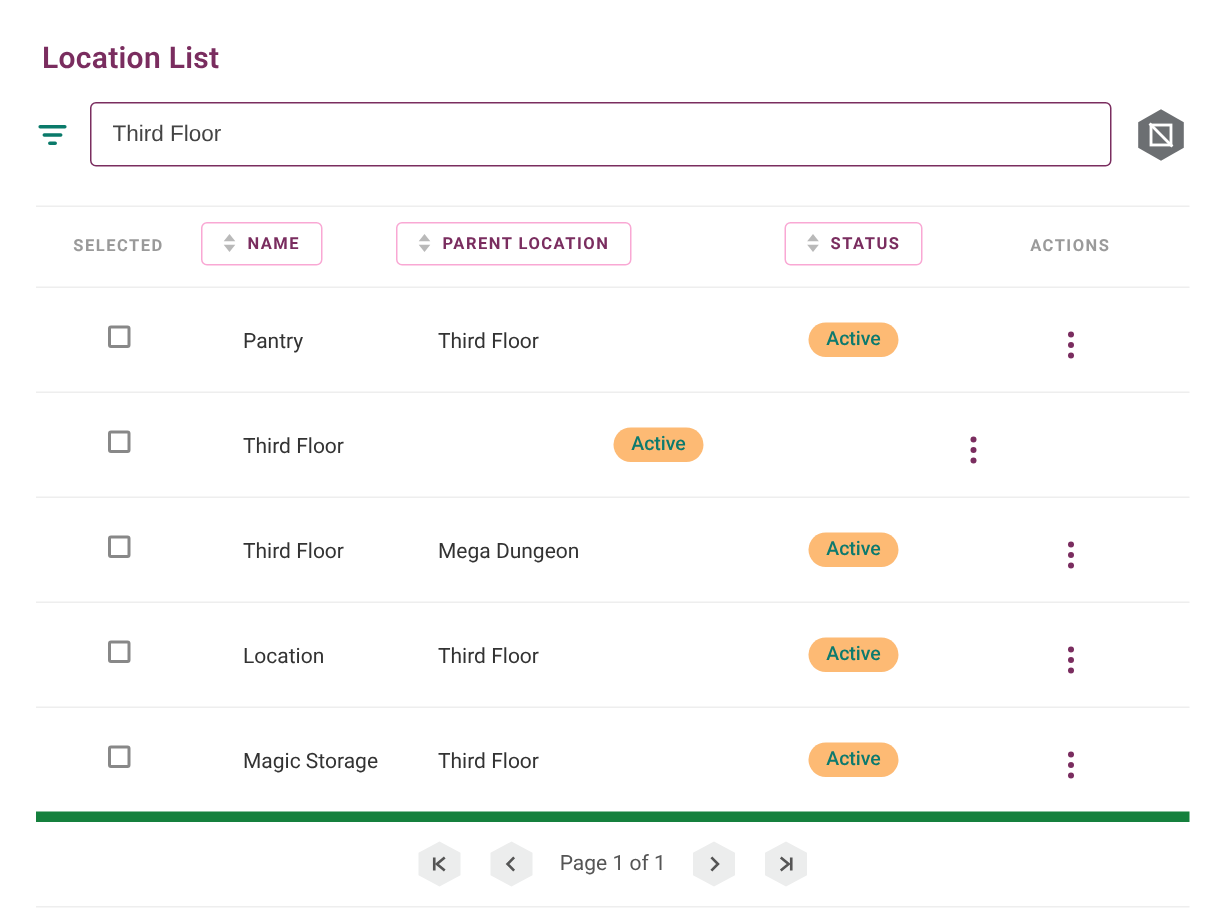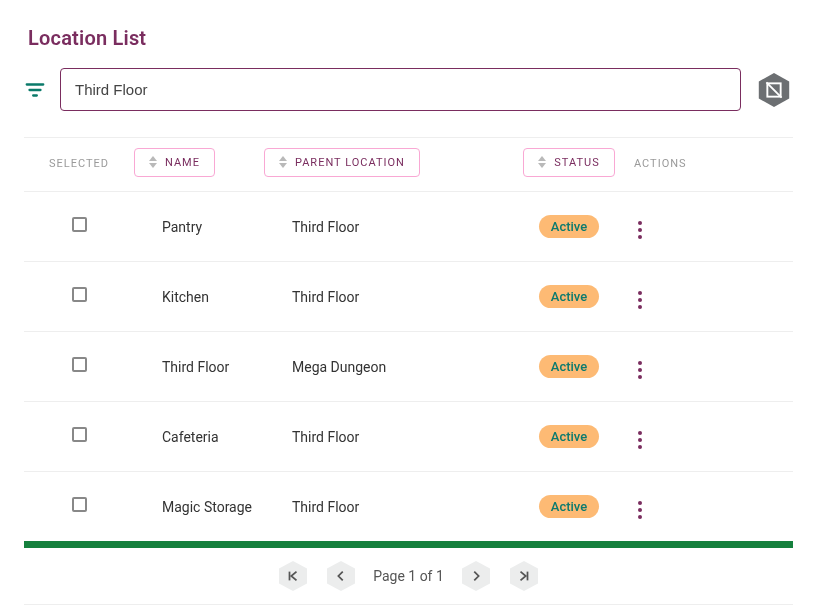--- a/index.html
+++ b/index.html
@@ -15,23 +15,23 @@
     }
     .export-hex { position: relative; width: 38px; height: 38px; display:flex; align-items:center; justify-content:center; cursor:pointer; }
     .export-hex svg { width: 38px; height: 38px; }
 
     .table-wrap { border-top: 1px solid #eee; }
     .header-row { display: flex; align-items: center; padding: 8px 0 14px 0; }
     .col-selected { width: 110px; text-align:center; }
     .col-name { width: 130px; }
     .col-parent { width: 240px; }
     .col-status { width: 130px; text-align:center; }
-    .col-actions { flex: 1; text-align:left; }
-
-    .head-label { color: #9a9a9a; font-size: 11px; letter-spacing: 1.0px; text-transform: uppercase; font-weight: 400; }
+    .col-actions { flex: 1; text-align:center; }
+
+    .head-label { color: #9a9a9a; font-size: 11px; letter-spacing: 1.0px; text-transform: uppercase; font-weight: 700; }
     .sort-btn { display:inline-flex; align-items:flex-start; gap:8px; border:1px solid #f9a8d4; border-radius:4px; padding:7px 14px; background:#fff; cursor:pointer; }
     .sort-btn .head-label { color:#7a2d5f; }
     .sort-caret { display:flex; flex-direction:column; line-height:0; }
     .sort-caret svg { width:8px; height:5px; }
     .sort-caret svg:first-child { margin-bottom:2px; }
     .sort-caret polygon { fill:#b9b9b9; }
 
     .data-row { display:flex; align-items:center; border-top:1px solid #eee; padding: 18px 0; }
     .checkbox { width:15px; height:15px; border:2px solid #888; border-radius:2px; display:inline-block; cursor:pointer; background:#fff;}
     .cell-text { font-size: 14px; color:#333;margin-left:28px; }
@@ -126,21 +126,20 @@
           <div class="col-parent"><span class="cell-text">Third Floor</span></div>
           <div class="col-status"><span class="badge">Active</span></div>
           <div class="col-actions"><span class="kebab">
               <span></span>
               <span></span>
               <span></span>
             </span></div>
         </div>
         <div class="data-row">
           <div class="col-selected"><span class="checkbox"></span></div>
-          <div class="col-name"><span class="cell-text">Kitchen</span></div>
           <div class="col-parent"><span class="cell-text">Third Floor</span></div>
           <div class="col-status"><span class="badge">Active</span></div>
           <div class="col-actions"><span class="kebab">
               <span></span>
               <span></span>
               <span></span>
             </span></div>
         </div>
         <div class="data-row">
           <div class="col-selected"><span class="checkbox"></span></div>
@@ -148,21 +147,21 @@
           <div class="col-parent"><span class="cell-text">Mega Dungeon</span></div>
           <div class="col-status"><span class="badge">Active</span></div>
           <div class="col-actions"><span class="kebab">
               <span></span>
               <span></span>
               <span></span>
             </span></div>
         </div>
         <div class="data-row">
           <div class="col-selected"><span class="checkbox"></span></div>
-          <div class="col-name"><span class="cell-text">Cafeteria</span></div>
+          <div class="col-name"><span class="cell-text">Location</span></div>
           <div class="col-parent"><span class="cell-text">Third Floor</span></div>
           <div class="col-status"><span class="badge">Active</span></div>
           <div class="col-actions"><span class="kebab">
               <span></span>
               <span></span>
               <span></span>
             </span></div>
         </div>
         <div class="data-row">
           <div class="col-selected"><span class="checkbox"></span></div>

